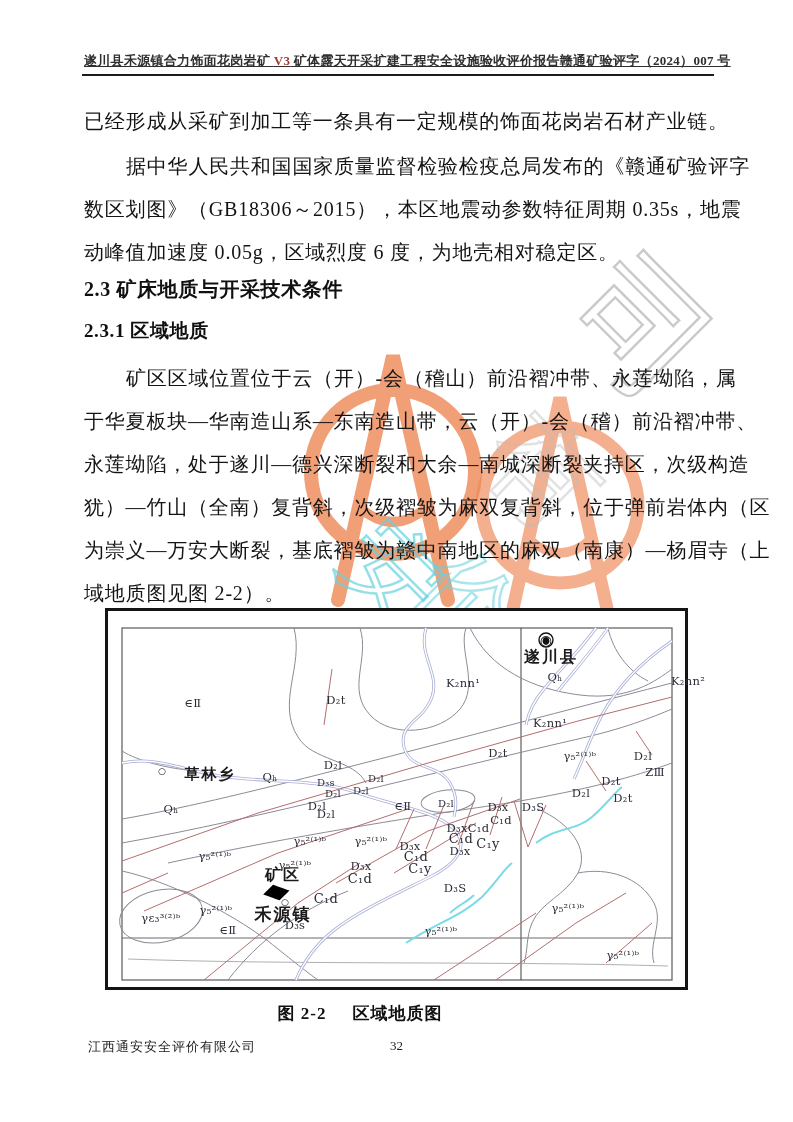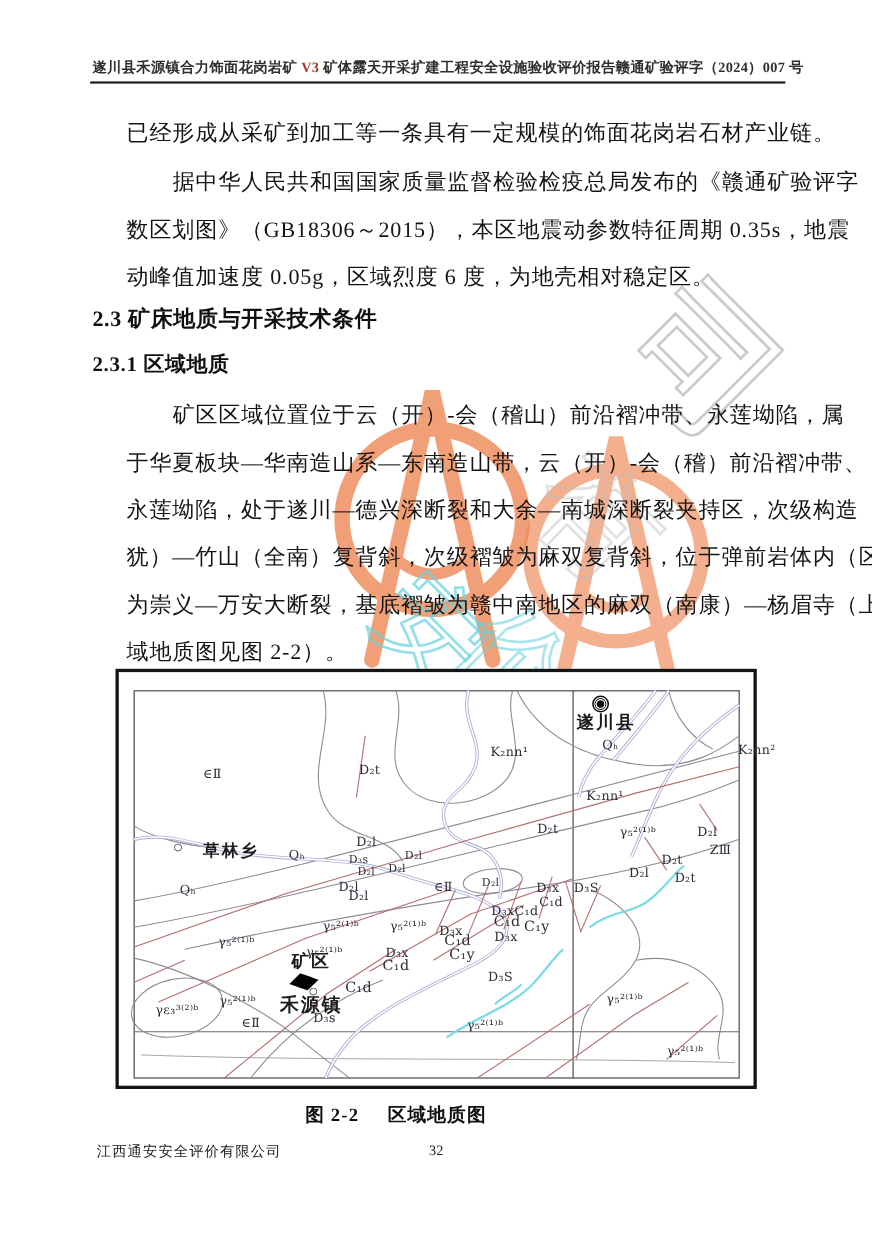--- a/index.html
+++ b/index.html
@@ -8,25 +8,25 @@
   .page{position:relative;width:793px;height:1122px;background:#fff;}
 
   
   .watermark{position:absolute;left:0;top:0;width:793px;height:1122px;z-index:1;pointer-events:none;}
 
   
   .content{position:absolute;left:0;top:0;width:793px;height:1122px;z-index:2;}
 
   .header{position:absolute;left:84px;top:52px;width:628px;display:flex;
           justify-content:space-between;
-          font-size:13px;font-weight:bold;color:#2f2f2f;letter-spacing:.3px;white-space:nowrap;}
+          font-size:13px;font-weight:bold;color:#2f2f2f;letter-spacing:.3px;white-space:nowrap;text-decoration:underline;}
   .header-rule{position:absolute;left:82px;top:74px;width:632px;height:2px;background:#1c1c1c;}
 
   .text-line{height:43px;line-height:43px;white-space:nowrap;}
-  .para{position:absolute;left:84px;width:640px;font-size:20px;color:#141414;letter-spacing:.8px;margin-left:31px;}
+  .para{position:absolute;left:84px;width:640px;font-size:20px;color:#141414;letter-spacing:.8px;}
   .para .indent{padding-left:42px;}
   #para1{top:100px;}
   #para2{top:145px;}
   #para3{top:357px;}
 
   .h2{position:absolute;left:84px;top:276px;font-size:20px;font-weight:bold;color:#101010;letter-spacing:.6px;}
   .h3{position:absolute;left:84px;top:318px;font-size:19px;font-weight:bold;color:#101010;letter-spacing:.6px;}
 
   
   .figure{position:absolute;left:105px;top:608px;width:583px;height:382px;

